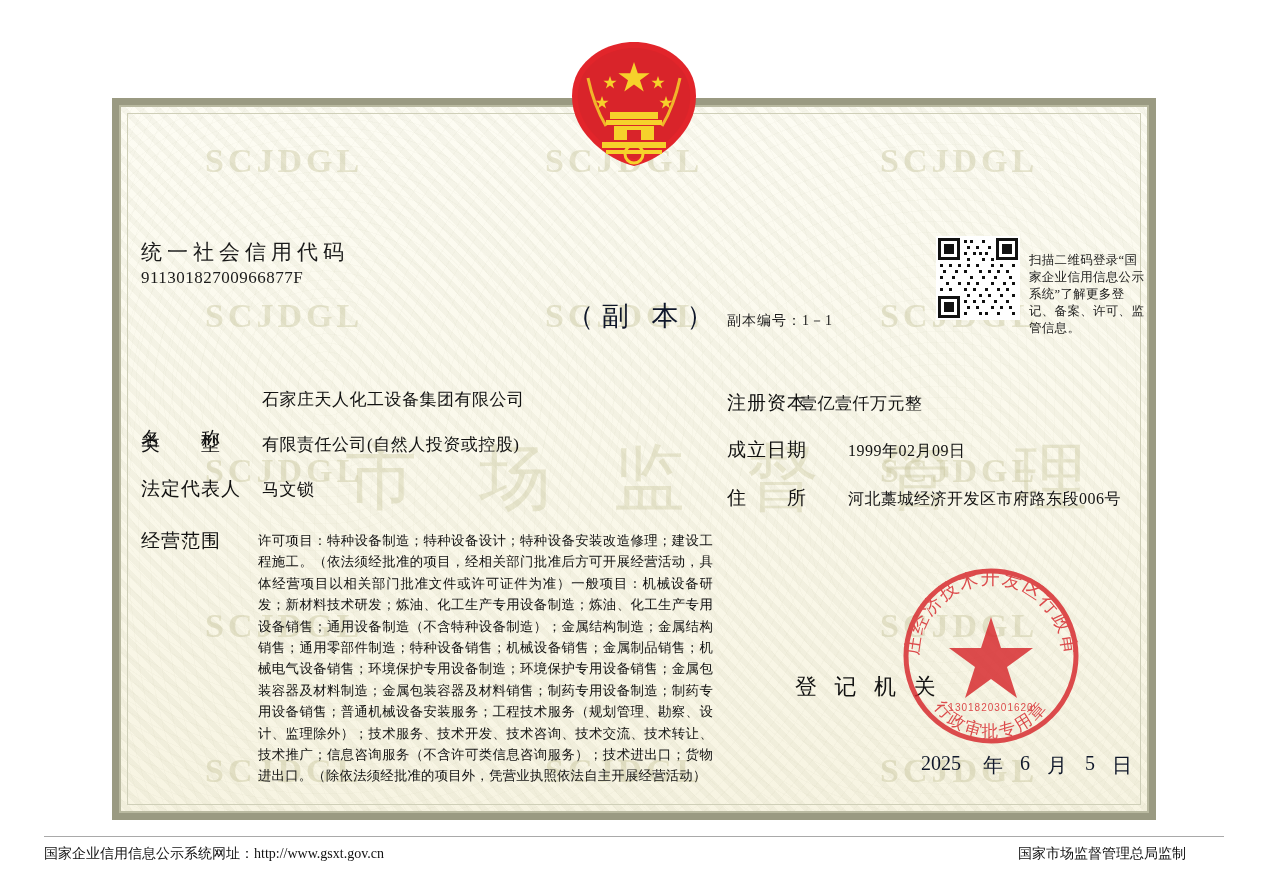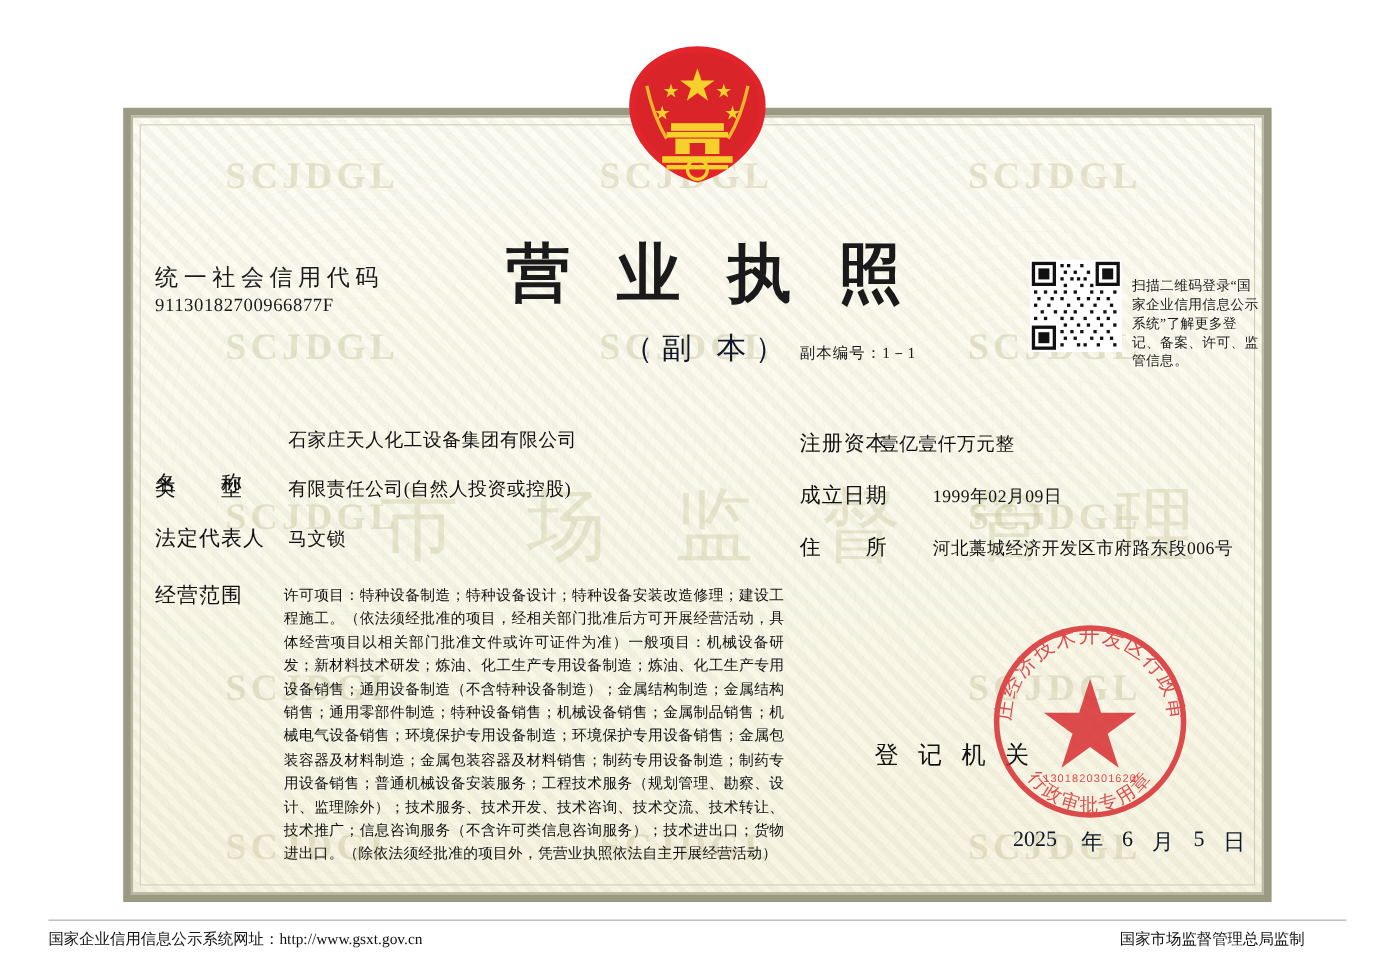--- a/index.html
+++ b/index.html
@@ -330,21 +330,20 @@
         <rect x="48" y="88" width="40" height="14" fill="#f6d12b"></rect>
         <rect x="61" y="92" width="14" height="10" fill="#d9242a"></rect>
         <rect x="36" y="104" width="64" height="6" fill="#f6d12b"></rect>
         <rect x="40" y="112" width="56" height="4" fill="#f6d12b"></rect>
 
         <circle cx="68" cy="116" r="9" fill="none" stroke="#f6d12b" stroke-width="3"></circle>
       </g>
     </svg>
   </div>
 
-  <div class="title">营 业 执 照</div>
   <div class="subtitle">（副 本）</div>
   <div class="copy-no">副本编号：1－1</div>
 
   <div class="credit-label">统一社会信用代码</div>
   <div class="credit-value">91130182700966877F</div>
 
   <div class="qr">
     <svg width="84" height="84" viewBox="0 0 84 84">
       <rect width="84" height="84" fill="#ffffff"></rect>
       <g fill="#111">

